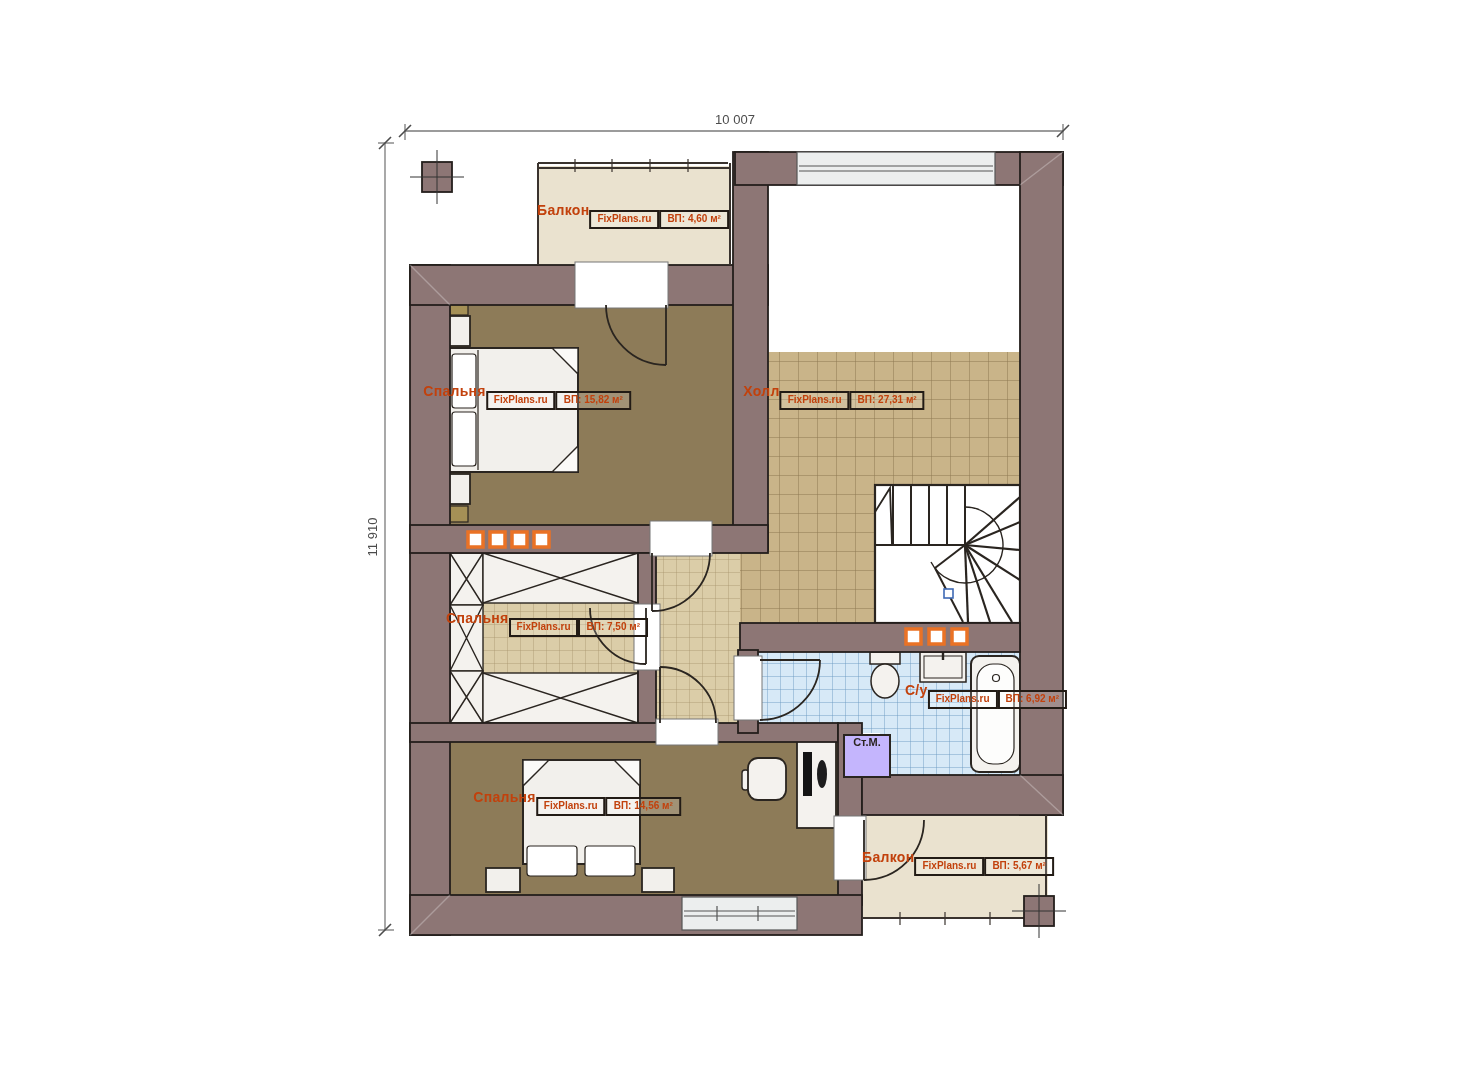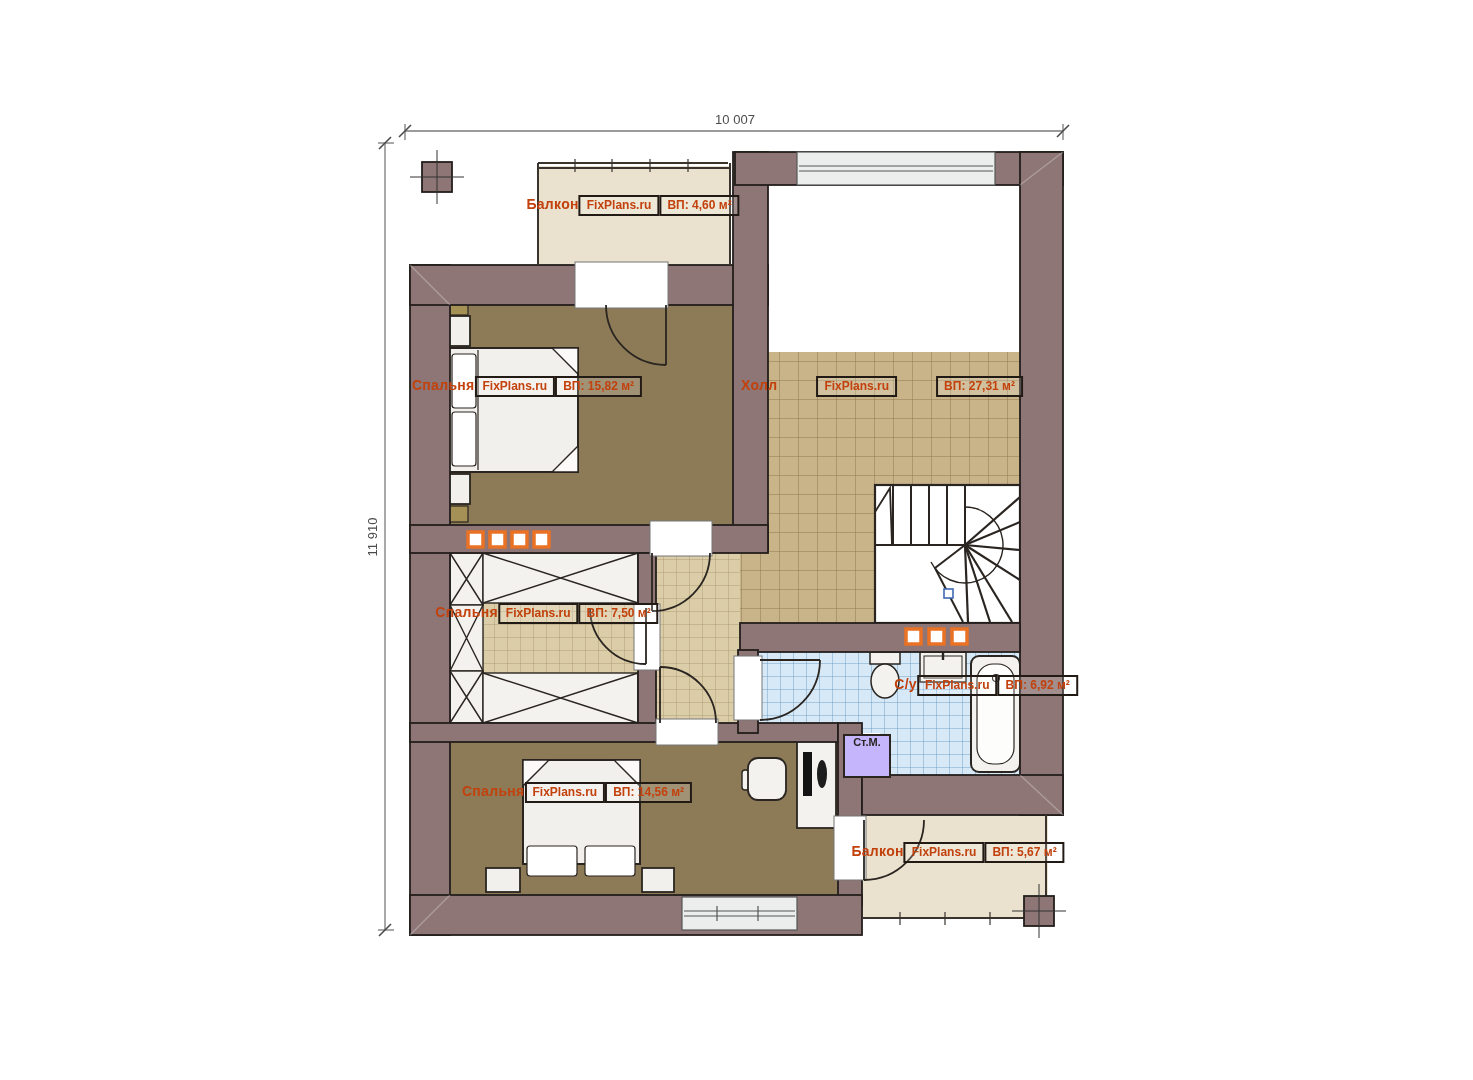--- a/index.html
+++ b/index.html
@@ -2,22 +2,22 @@
 <html><head>
 <meta charset="utf-8">
 <style>
   html,body{margin:0;padding:0;background:#ffffff;}
   .canvas{position:relative;width:1473px;height:1080px;background:#ffffff;overflow:hidden;
           font-family:"Liberation Sans",sans-serif;}
   .canvas svg{position:absolute;left:0;top:0;}
   .room-label{position:absolute;transform:translateX(-50%);display:flex;flex-direction:row;
               align-items:center;color:#c2410c;z-index:5;}
   .room-name{font-weight:bold;font-size:14px;white-space:nowrap;letter-spacing:.3px;}
-  .tag{border:2px solid #221b15;font-weight:bold;font-size:12px;line-height:1.45;
-       padding:0 6px;margin-top:3px;white-space:nowrap;background:rgba(255,255,255,0.18);}
+  .tag{border:2px solid #221b15;font-weight:bold;font-size:10px;line-height:1.45;
+       padding:0 6px;margin-top:18px;white-space:nowrap;background:rgba(255,255,255,0.18);}
   .stm-box{position:absolute;border:2px solid #2a2520;background:#c4b5fd;display:flex;
            align-items:flex-start;justify-content:center;font-size:11px;font-weight:bold;
            color:#2b2420;z-index:4;}
   .dim{position:absolute;color:#4c4c4c;font-size:13px;z-index:3;white-space:nowrap;}
   .dim-top{transform:translateX(-50%);}
   .dim-left{transform:translate(-50%,-50%) rotate(-90deg);}
 </style>
 </head>
 <body>
 
@@ -241,21 +241,21 @@
   <div class="tag">FixPlans.ru</div>
   <div class="tag">ВП: 4,60 м²</div>
 </div>
 
 <div class="room-label" style="left:527px;top:373px;">
   <div class="room-name">Спальня</div>
   <div class="tag">FixPlans.ru</div>
   <div class="tag">ВП: 15,82 м²</div>
 </div>
 
-<div class="room-label" style="left:882px;top:373px;gap:39px;">
+<div class="room-label" style="left:834px;top:373px;">
   <div class="room-name">Холл</div>
   <div class="tag">FixPlans.ru</div>
   <div class="tag">ВП: 27,31 м²</div>
 </div>
 
 <div class="room-label" style="left:547px;top:600px;">
   <div class="room-name">Спальня</div>
   <div class="tag">FixPlans.ru</div>
   <div class="tag">ВП: 7,50 м²</div>
 </div>

